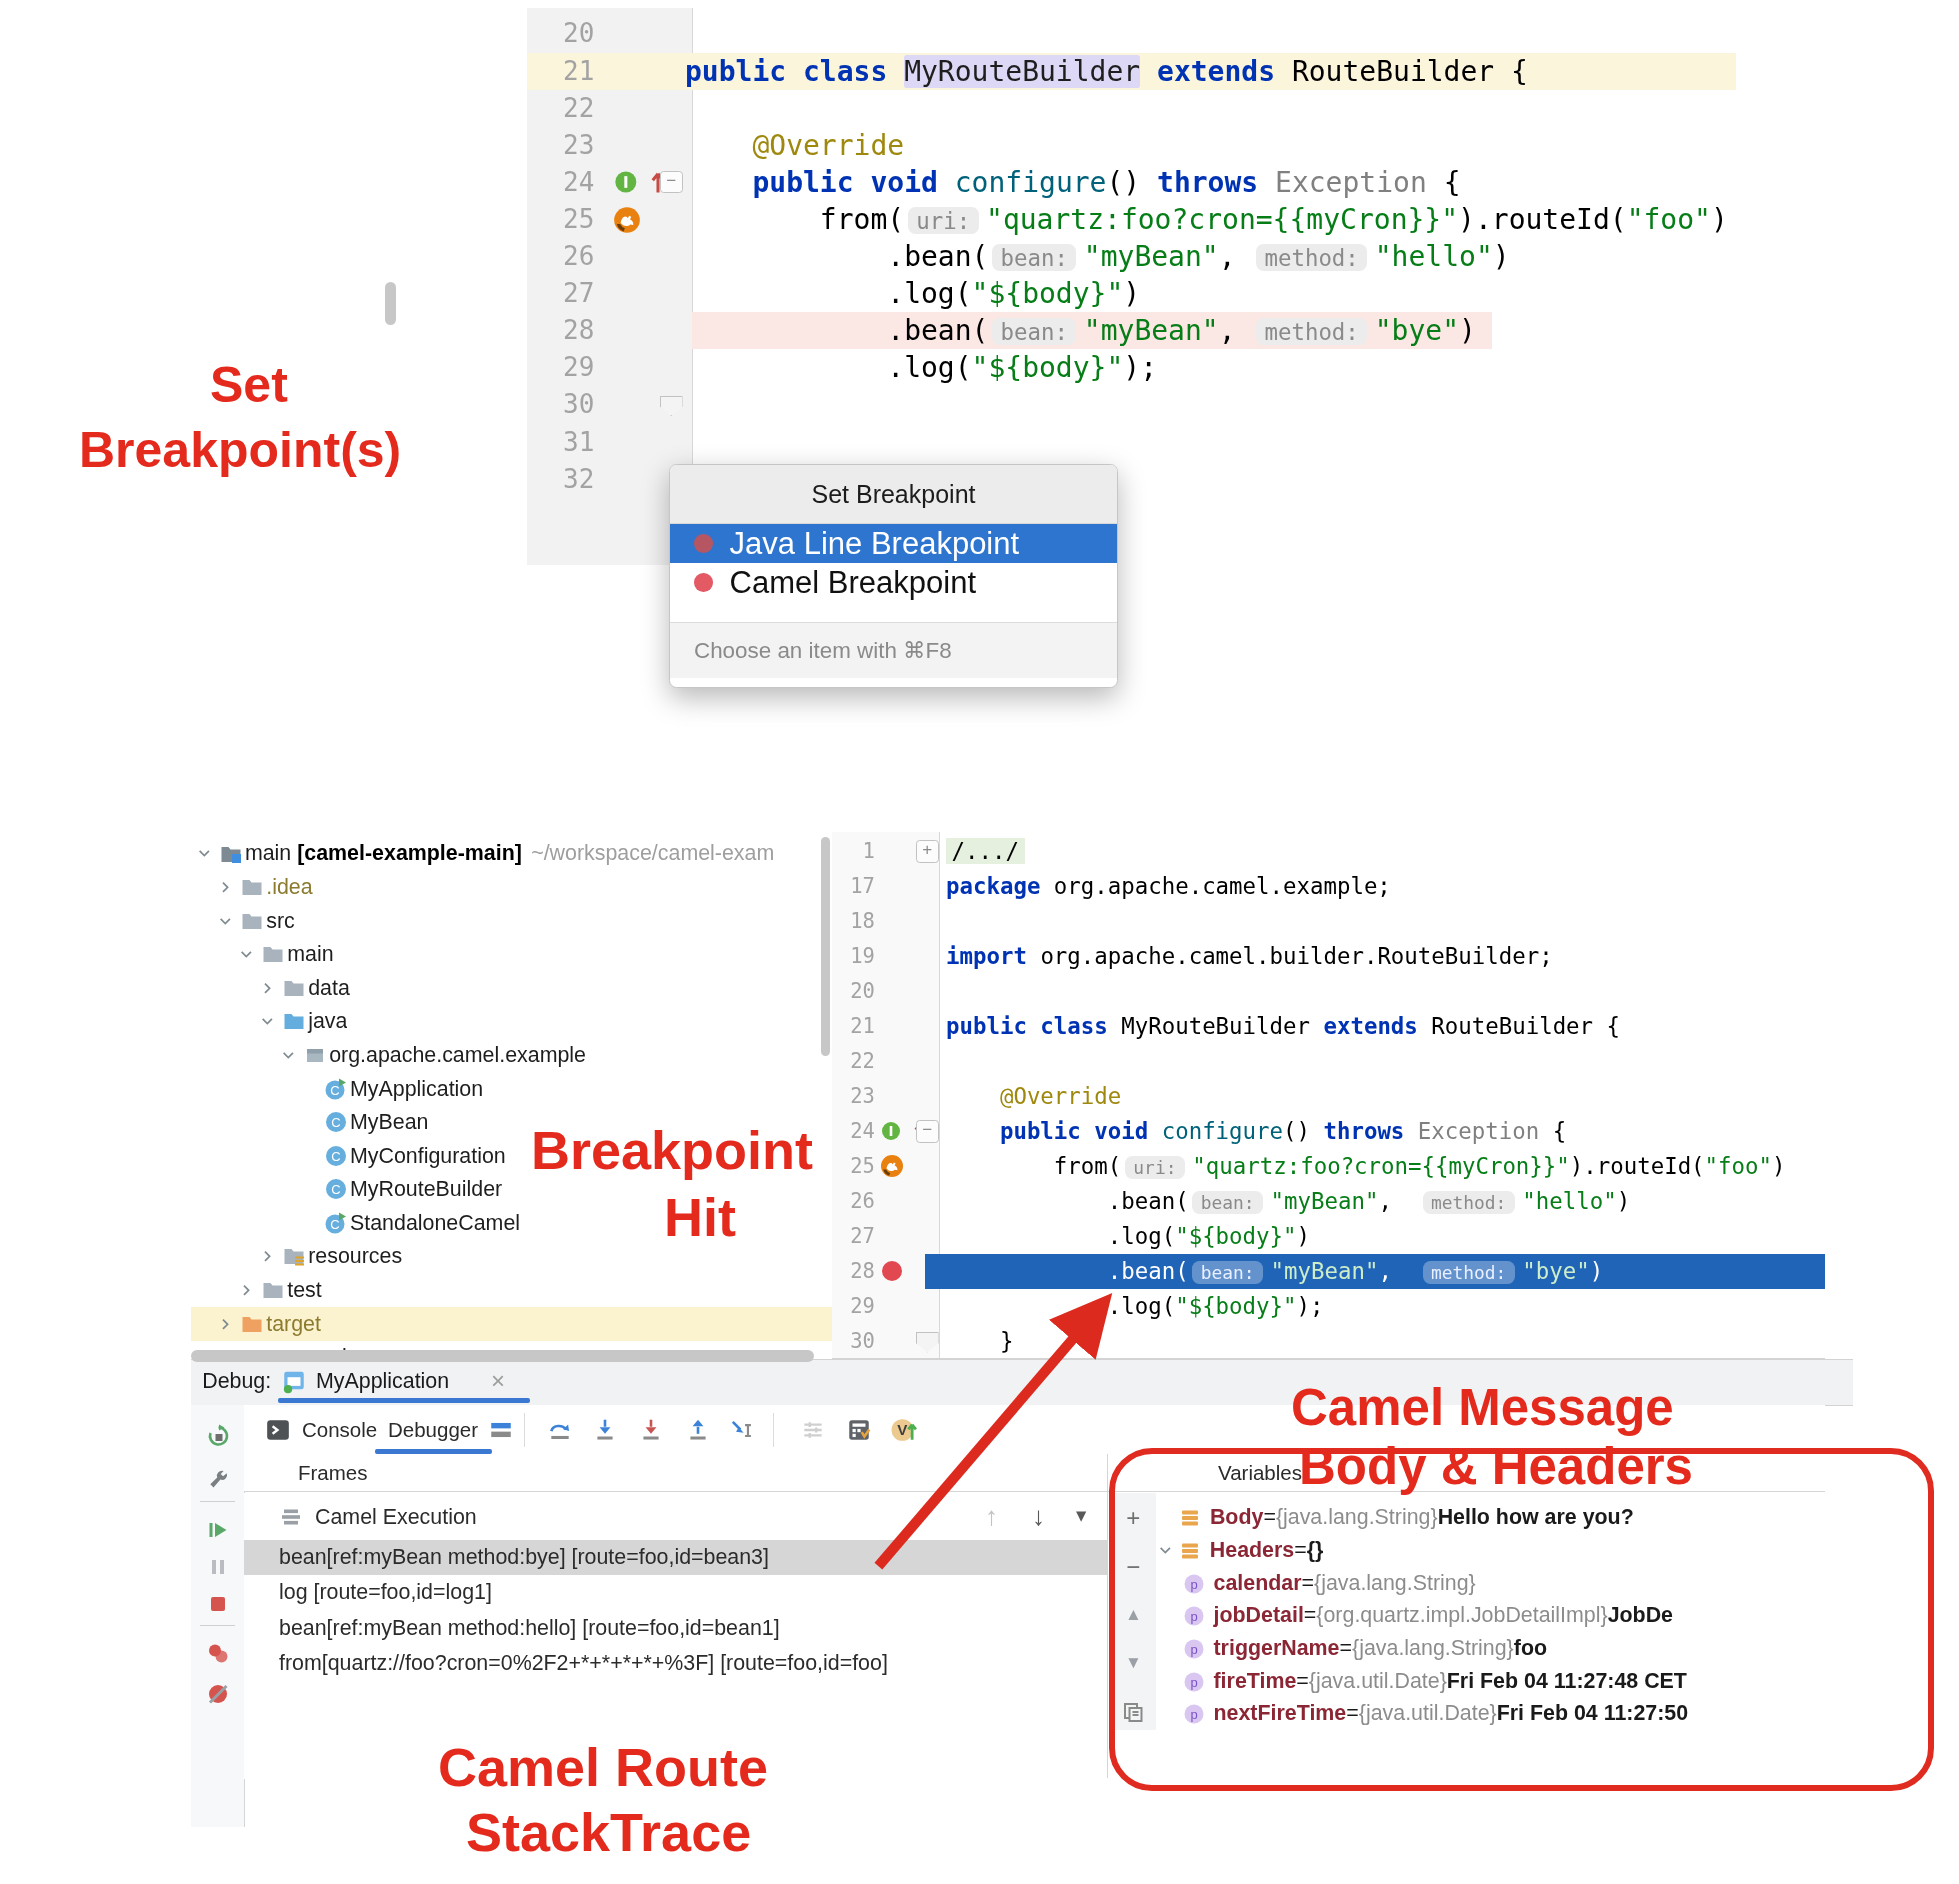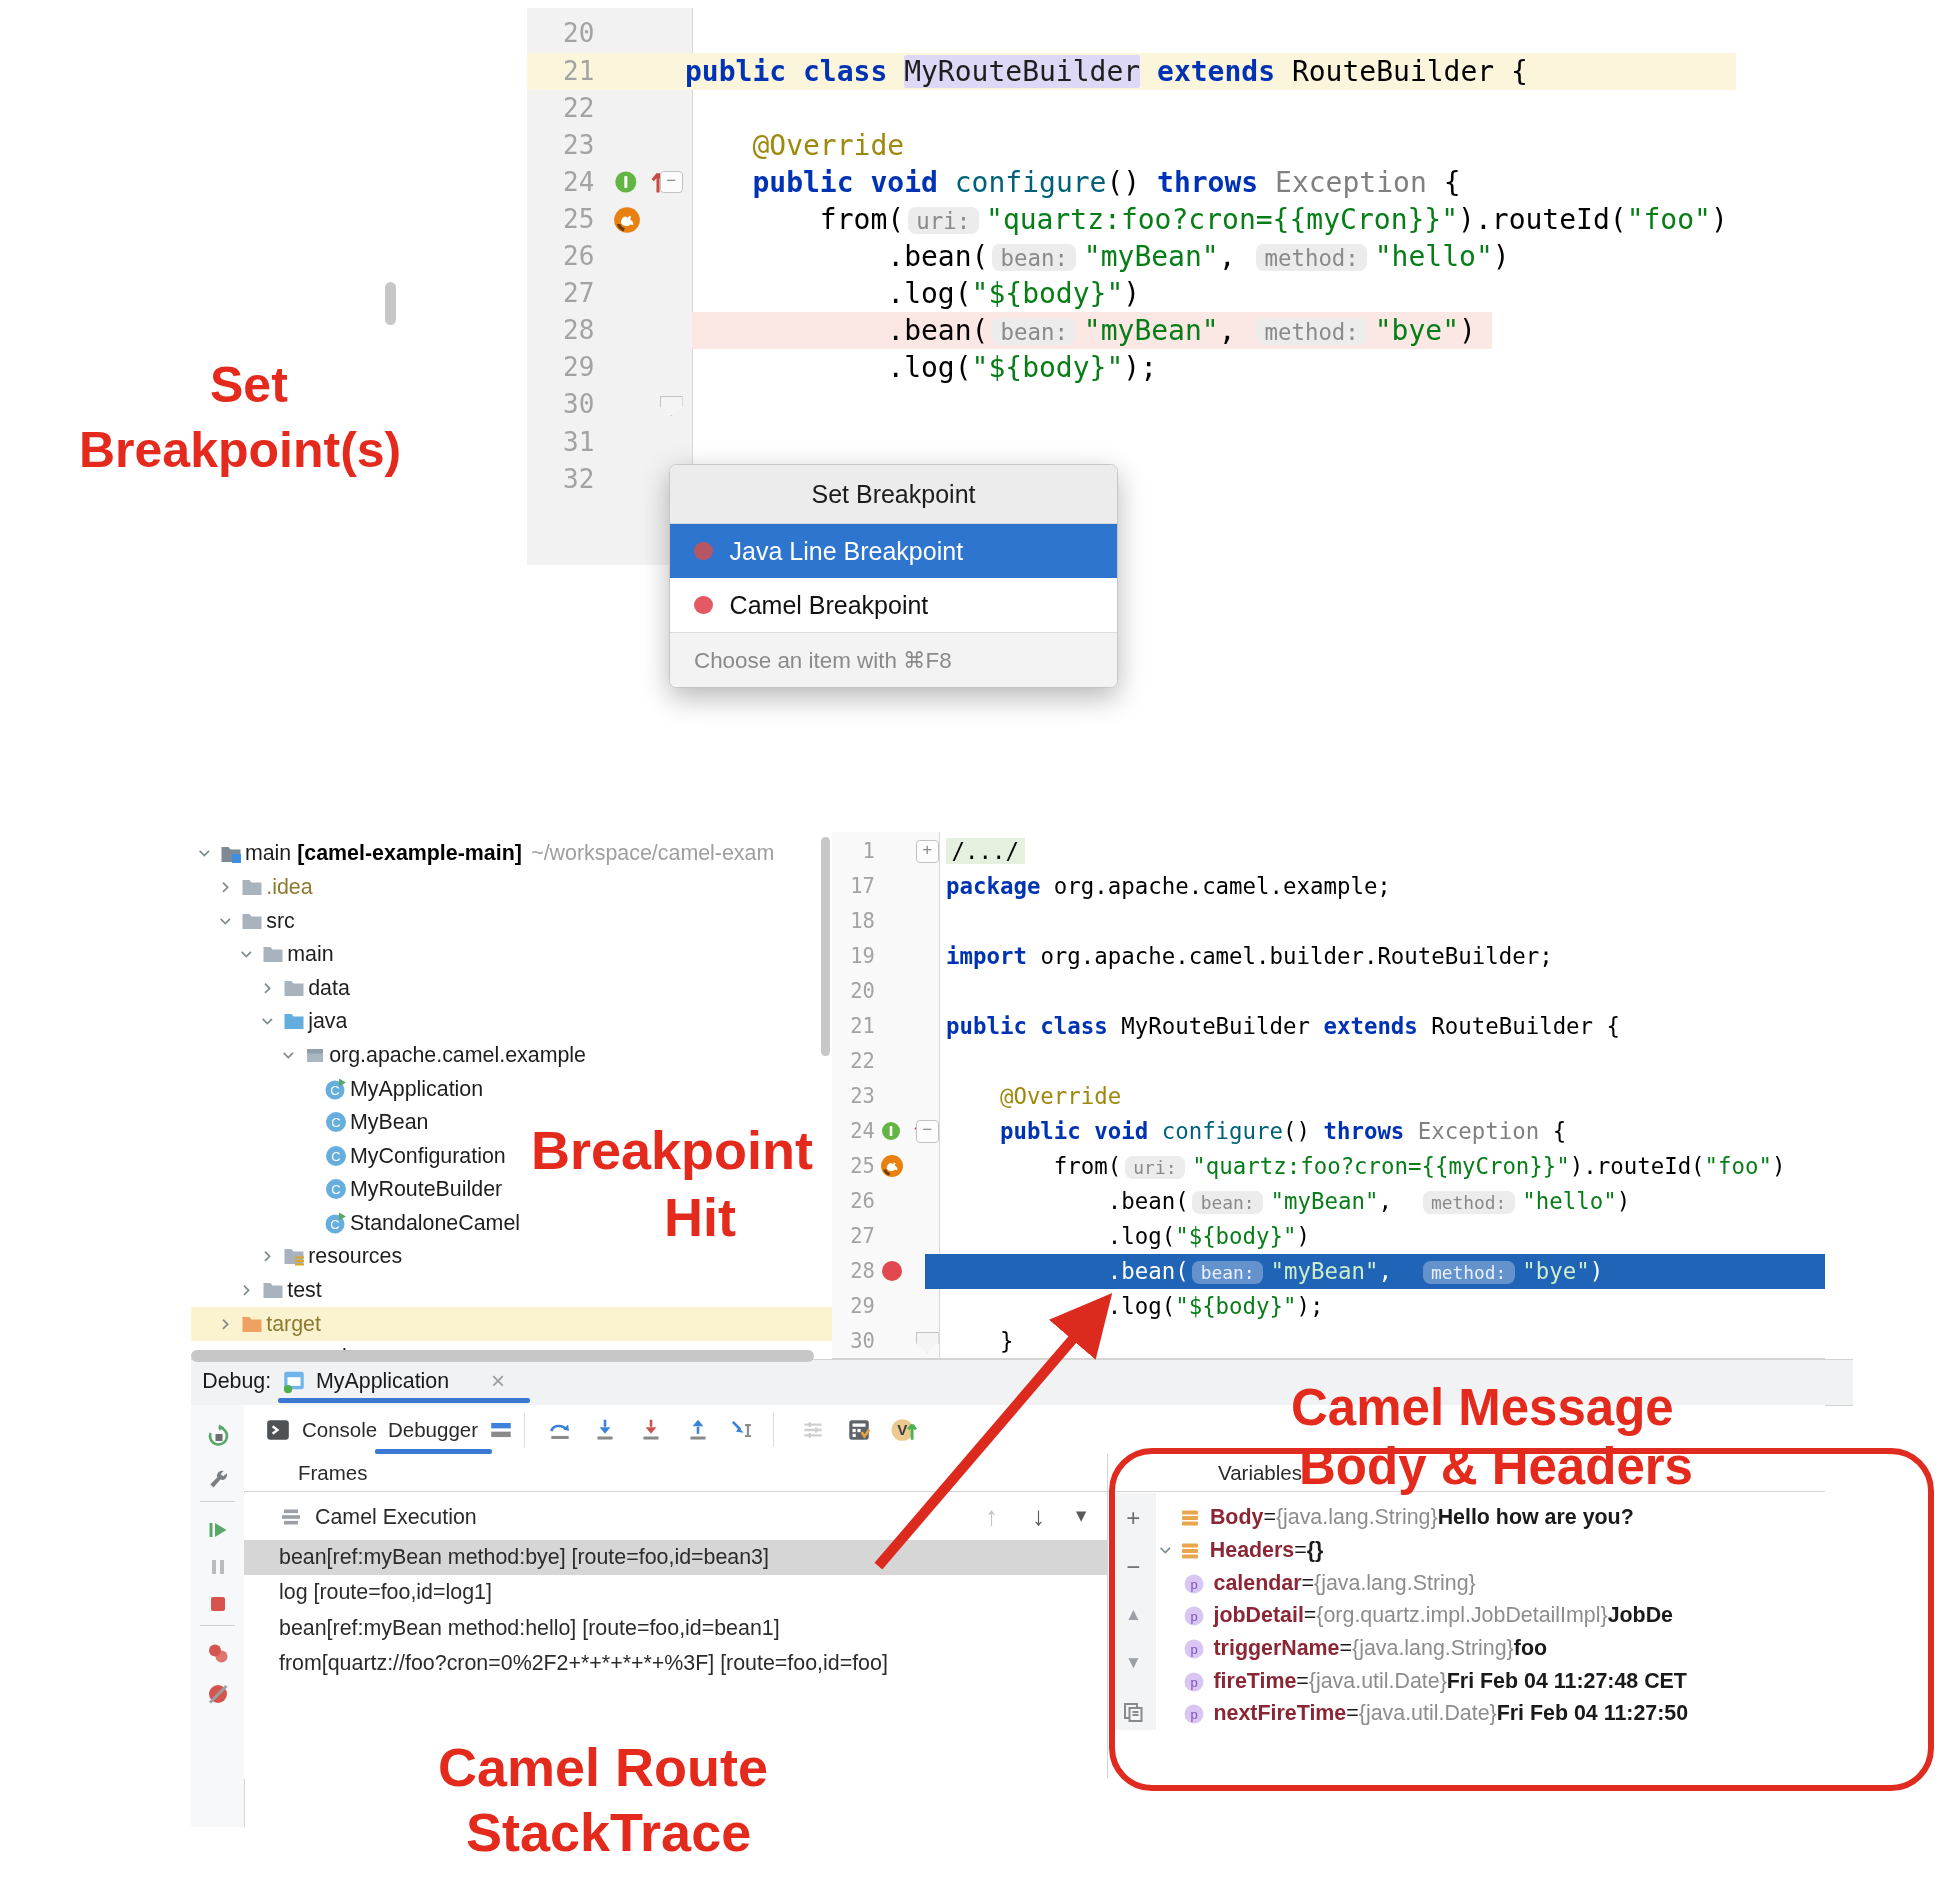--- a/index.html
+++ b/index.html
@@ -38,25 +38,25 @@
   .fold-box{position:absolute;z-index:4;width:20.5px;height:20.5px;background:#fcfcfc;border:0.9px solid #c2c2c2;
             border-radius:3.7px;color:#8a8a8a;font-size:17px;line-height:18.6px;text-align:center;}
   .fold-end{position:absolute;z-index:4;width:20.5px;height:18.6px;background:#f4f4f4;border:0.9px solid #c2c2c2;
             clip-path:polygon(0 0,100% 0,100% 55%,50% 100%,0 55%);}
   
   #bp-popup{position:absolute;left:669px;top:464px;width:447px;height:222px;background:#fff;
             border:0.9px solid #c6c6c6;border-radius:7.5px;box-shadow:0 9.3px 28px rgba(0,0,0,.28);
             z-index:20;overflow:hidden;}
   #bp-popup .pp-head{height:58px;background:#ececec;border-bottom:0.9px solid #d8d8d8;
             font-size:25px;color:#1c1c1c;text-align:center;line-height:58px;font-weight:500;}
-  .pp-item{height:54px;display:flex;align-items:center;font-size:25px;color:#111;text-align:right;}
+  .pp-item{height:39px;display:flex;align-items:center;font-size:31px;color:#111;text-align:right;}
   .pp-item.sel{background:#2e75cf;color:#fff;}
   .pp-dot{width:18.6px;height:18.6px;border-radius:50%;margin:0 17px 0 24px;flex:0 0 auto;}
   .pp-foot{height:55px;background:#f3f3f3;border-top:0.9px solid #dcdcdc;color:#8a8a8a;
-           font-size:22.4px;line-height:55px;padding-left:24px;}
+           font-size:22.4px;line-height:55px;padding-left:24px;margin-top:20px;}
   
   #tree{position:absolute;left:191px;top:832px;width:641px;height:518px;overflow:hidden;background:#fff;}
   .tree-row{position:absolute;height:34px;display:flex;align-items:center;white-space:nowrap;font-size:21.4px;}
   .tree-row .lbl{margin-left:2px;}
   .tree-row .seg-bold{font-weight:bold;color:#000;}
   .tree-row .seg-path{color:#9e9e9e;margin-left:9.3px;}
   .tree-row.olive .lbl{color:#8c7a2e;}
   .tr-ic{width:24px;height:24px;flex:0 0 auto;}
   .tr-ic svg{display:block;width:100%;height:100%;}
   .tr-chev{width:18.6px;height:18.6px;margin-right:5.6px;flex:0 0 auto;color:#7f8b91;}

